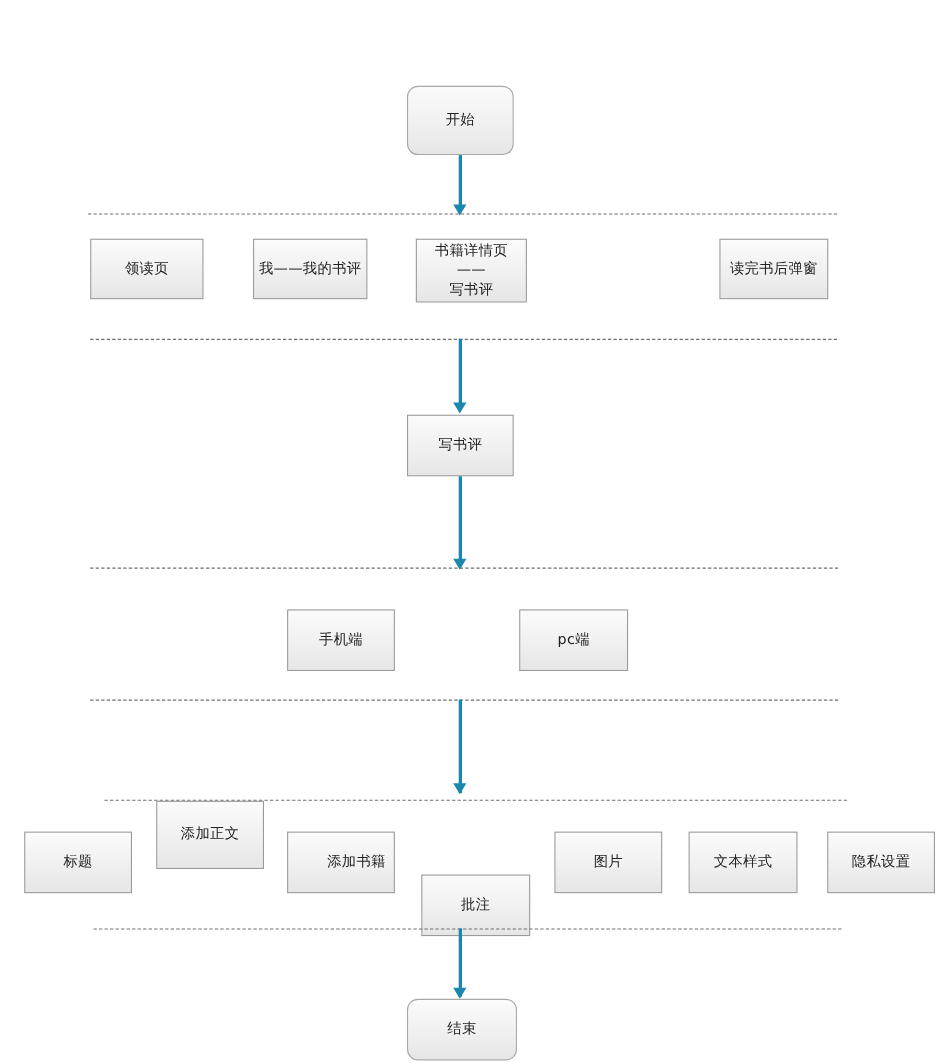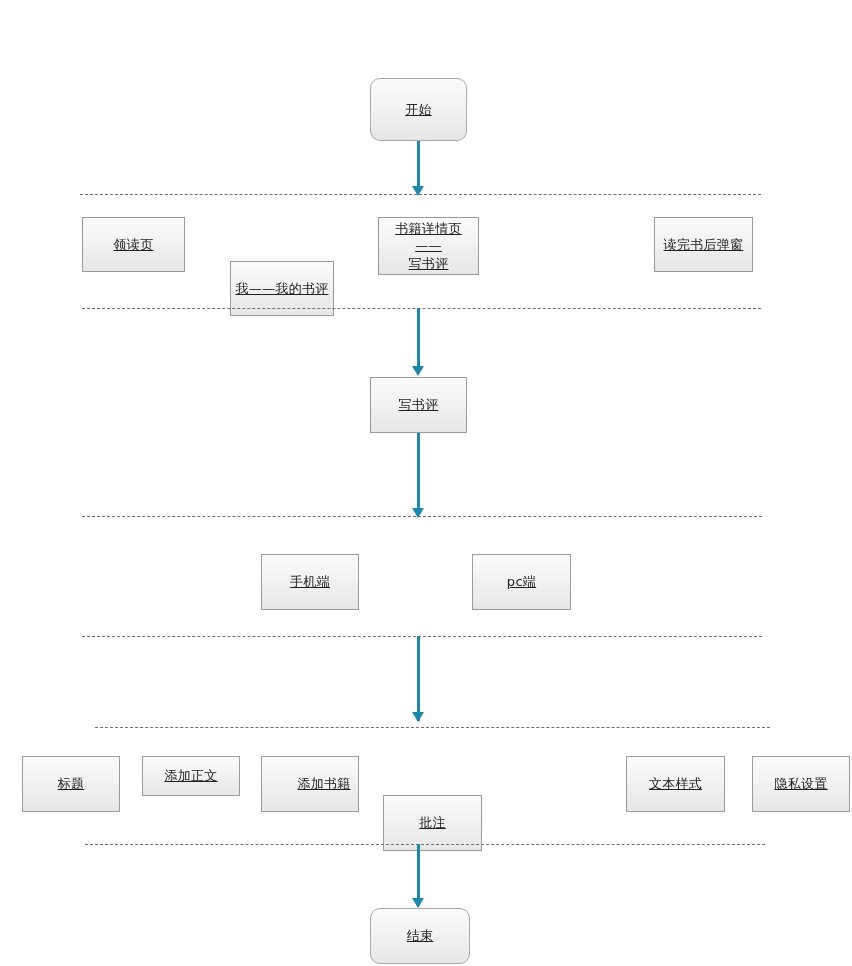--- a/index.html
+++ b/index.html
@@ -37,21 +37,20 @@
     letter-spacing: 0.3px;
   }
   .node.terminal {
     border-radius: 10px;
     border-color: #a8a8a8;
   }
   .node .txt {
     display: block;
     width: 100%;
     white-space: pre-line;
-    text-decoration: underline;
   }
 
   
   .lane-sep {
     position: absolute;
     height: 0;
     border-top: 1px dashed #6f6f6f;
   }
 
   
@@ -79,21 +78,21 @@
   </div>
 
   <div class="conn" style="left:417px; top:141px; width:3px; height:49px;"></div>
   <div class="arrow-head" style="left:412px; top:186px;"></div>
 
   <div class="lane-sep" style="left:80px; top:194px; width:681px;"></div>
 
   <div class="node" style="left:82px; top:217px; width:103px; height:55px;">
     <span class="txt">领读页</span>
   </div>
-  <div class="node" style="left:230px; top:217px; width:104px; height:55px;margin-top:44px;">
+  <div class="node" style="left:230px; top:217px; width:104px; height:55px;">
     <span class="txt">我——我的书评</span>
   </div>
   <div class="node" style="left:378px; top:217px; width:101px; height:58px;">
     <span class="txt">书籍详情页——
 写书评</span>
   </div>
   <div class="node" style="left:654px; top:217px; width:99px; height:55px;">
     <span class="txt">读完书后弹窗</span>
   </div>
 
@@ -121,28 +120,31 @@
   <div class="lane-sep" style="left:82px; top:636px; width:680px;"></div>
 
   <div class="conn" style="left:417px; top:636px; width:3px; height:85px;"></div>
   <div class="arrow-head" style="left:412px; top:712px;"></div>
 
   <div class="lane-sep" style="left:95px; top:727px; width:675px;"></div>
 
   <div class="node" style="left:22px; top:756px; width:98px; height:56px;">
     <span class="txt">标题</span>
   </div>
-  <div class="node" style="left:142px; top:756px; width:98px; height:40px;">
+  <div class="node" style="left:142px; top:728px; width:98px; height:62px;">
     <span class="txt">添加正文</span>
   </div>
   <div class="node" style="left:261px; top:756px; width:98px; height:56px;padding-left:32px;">
     <span class="txt">添加书籍</span>
   </div>
   <div class="node" style="left:383px; top:756px; width:99px; height:56px;margin-top:39px;">
     <span class="txt">批注</span>
+  </div>
+  <div class="node" style="left:504px; top:756px; width:98px; height:56px;">
+    <span class="txt">图片</span>
   </div>
   <div class="node" style="left:626px; top:756px; width:99px; height:56px;">
     <span class="txt">文本样式</span>
   </div>
   <div class="node" style="left:752px; top:756px; width:98px; height:56px;">
     <span class="txt">隐私设置</span>
   </div>
 
   <div class="lane-sep" style="left:85px; top:844px; width:680px;"></div>
 

